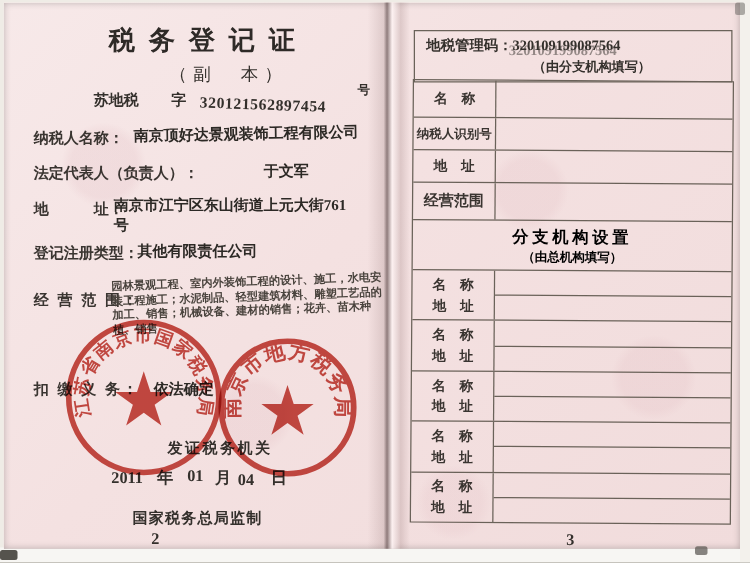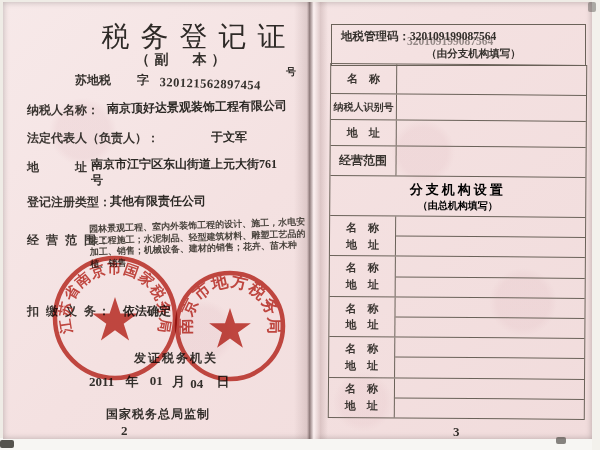--- a/index.html
+++ b/index.html
@@ -13,24 +13,24 @@
     background:
       radial-gradient(circle at 80px 130px, rgba(216,170,178,.16) 0 26px, transparent 34px),
       radial-gradient(circle at 200px 330px, rgba(216,170,178,.14) 0 24px, transparent 32px),
       radial-gradient(circle at 420px 150px, rgba(216,170,178,.14) 0 24px, transparent 32px),
       radial-gradient(circle at 520px 300px, rgba(216,170,178,.14) 0 26px, transparent 34px),
       radial-gradient(circle at 360px 400px, rgba(216,170,178,.12) 0 22px, transparent 30px),
       linear-gradient(135deg,#f7e9e9 0%,#f4e1e1 45%,#f1dcdc 100%);
     box-shadow:0 0 6px rgba(0,0,0,.25) inset;}
   #fold{position:absolute;left:291px;top:0;width:34px;height:437px;
     background:linear-gradient(90deg,rgba(0,0,0,0) 0%,rgba(120,90,90,.18) 38%,rgba(60,40,40,.55) 46%,rgba(255,245,245,.8) 58%,rgba(150,120,120,.25) 78%,rgba(0,0,0,0) 100%);}
-  .t{position:absolute;color:#34302c;white-space:nowrap;font-weight:bold;}
+  .t{position:absolute;color:#34302c;white-space:nowrap;}
   .bold{font-weight:bold;}
   
-  #lp-title{left:76px;top:16px;width:240px;font-size:28px;font-weight:normal;letter-spacing:11px;text-align:center;color:#2e2a27;}
+  #lp-title{left:44px;top:16px;width:240px;font-size:21px;font-weight:bold;letter-spacing:11px;text-align:center;color:#2e2a27;}
   #lp-sub{left:60px;top:49px;width:240px;font-size:14px;letter-spacing:5px;text-align:center;}
   .field-label{font-size:12px;font-weight:bold;color:#3a3531;}
   .field-value{font-size:12px;font-weight:bold;color:#2c2925;}
   #scope-value{white-space:normal;width:218px;font-size:9px;line-height:11.5px;transform:rotate(-2deg);transform-origin:left top;font-weight:bold;color:#4a443e;}
   #addr-value{white-space:normal;width:186px;line-height:16px;}
   
   .stamp{position:absolute;mix-blend-mode:multiply;opacity:.9;}
   
   .rp-line{position:absolute;border:1px solid #6a6259;}
   #code-box{left:328px;top:22px;width:253px;height:40px;}

